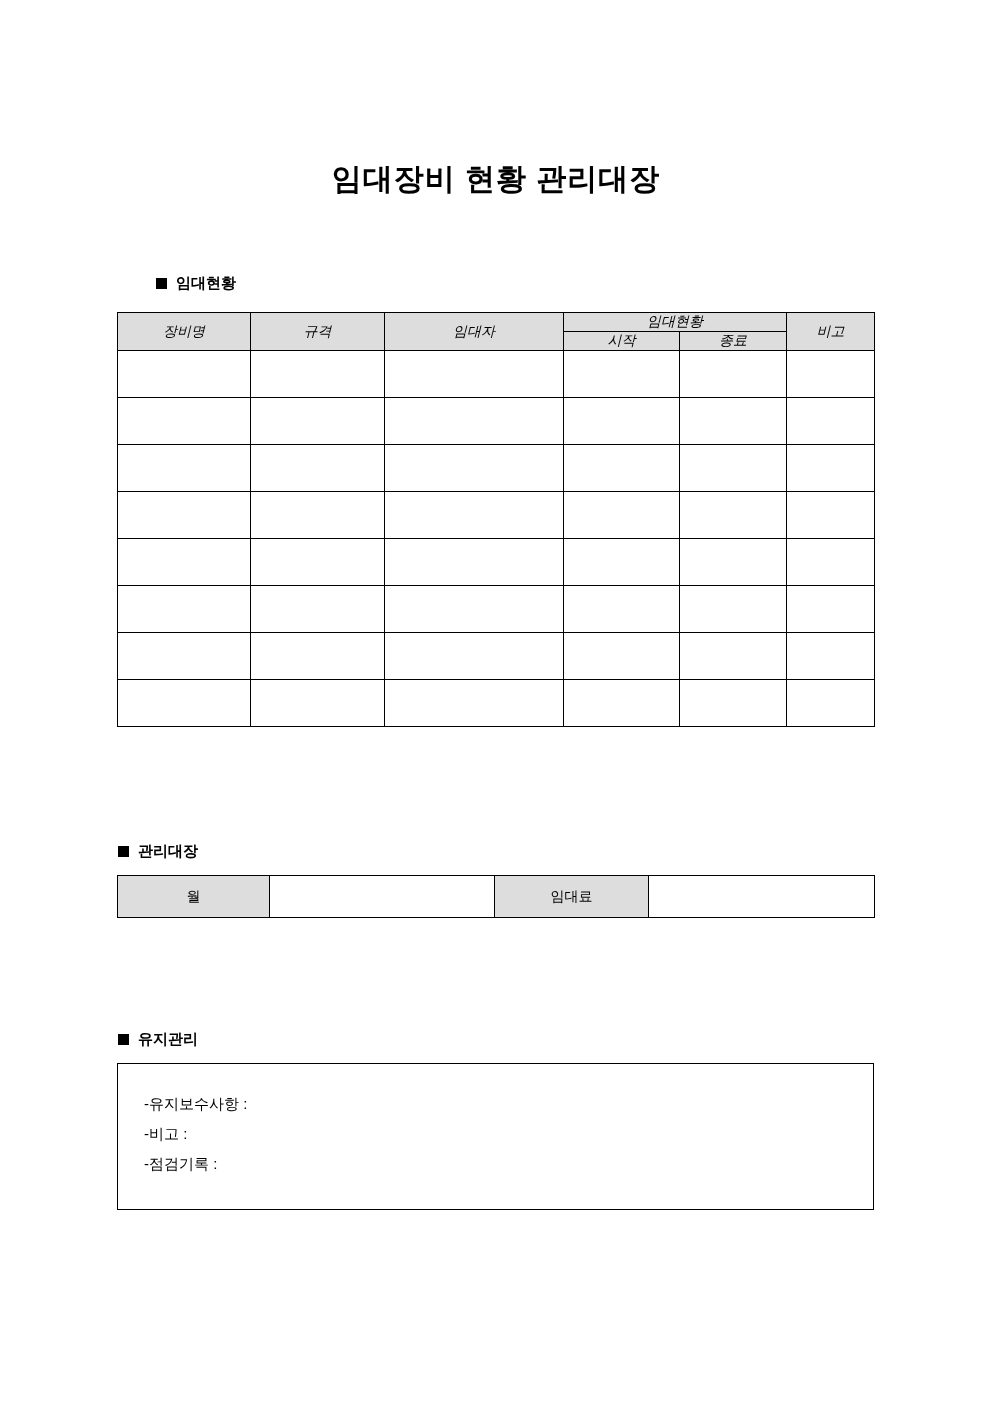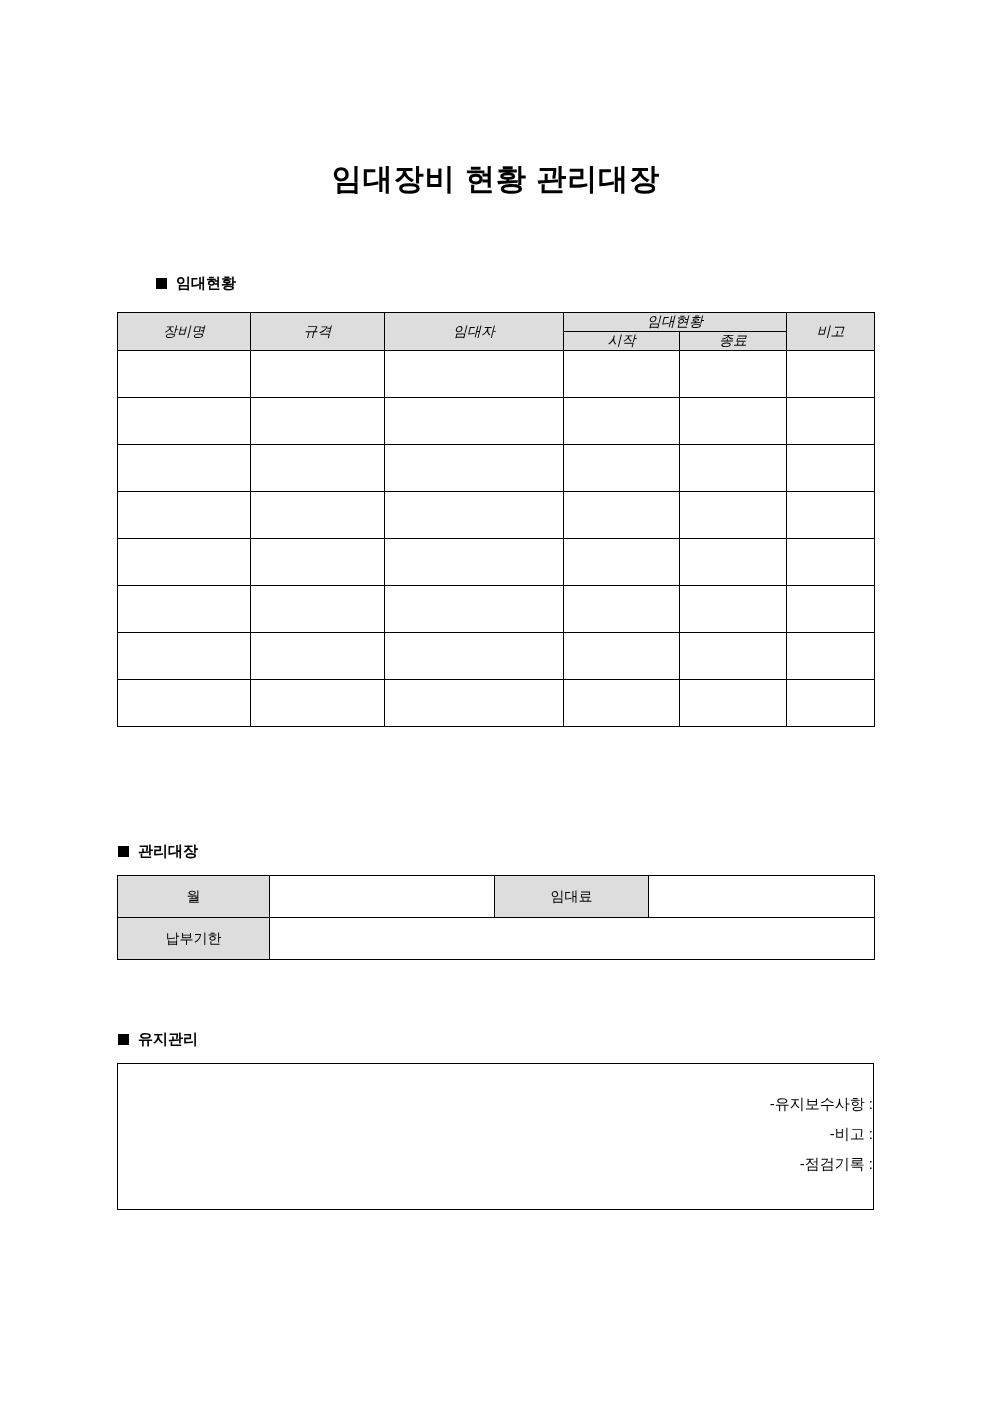--- a/index.html
+++ b/index.html
@@ -107,21 +107,20 @@
     width: 757px;
     height: 147px;
     border: 1px solid #000000;
     background: #ffffff;
     box-sizing: border-box;
   }
   .maint-list {
     margin: 0;
     padding: 25px 0 0 26px;
     list-style: none;
-    text-align: right;
   }
   .maint-list li {
     font-size: 15px;
     line-height: 30px;
     white-space: pre;
     color: #000;
   }
 </style>
 </head>
 <body>
@@ -238,24 +237,20 @@
       <col style="width:154px">
       <col style="width:226px">
     </colgroup>
     <tbody>
       <tr>
         <td class="hdr-cell">월</td>
         <td class="val"></td>
         <td class="hdr-cell">임대료</td>
         <td class="val"></td>
       </tr>
-      <tr>
-        <td class="hdr-cell">납부기한</td>
-        <td class="val" colspan="3"></td>
-      </tr>
     </tbody>
   </table>
 
   <div class="section-head sec3">
     <span class="bullet-square"></span>
     <span>유지관리</span>
   </div>
 
   <div id="maint-box">
     <ul class="maint-list" id="maint-list">

